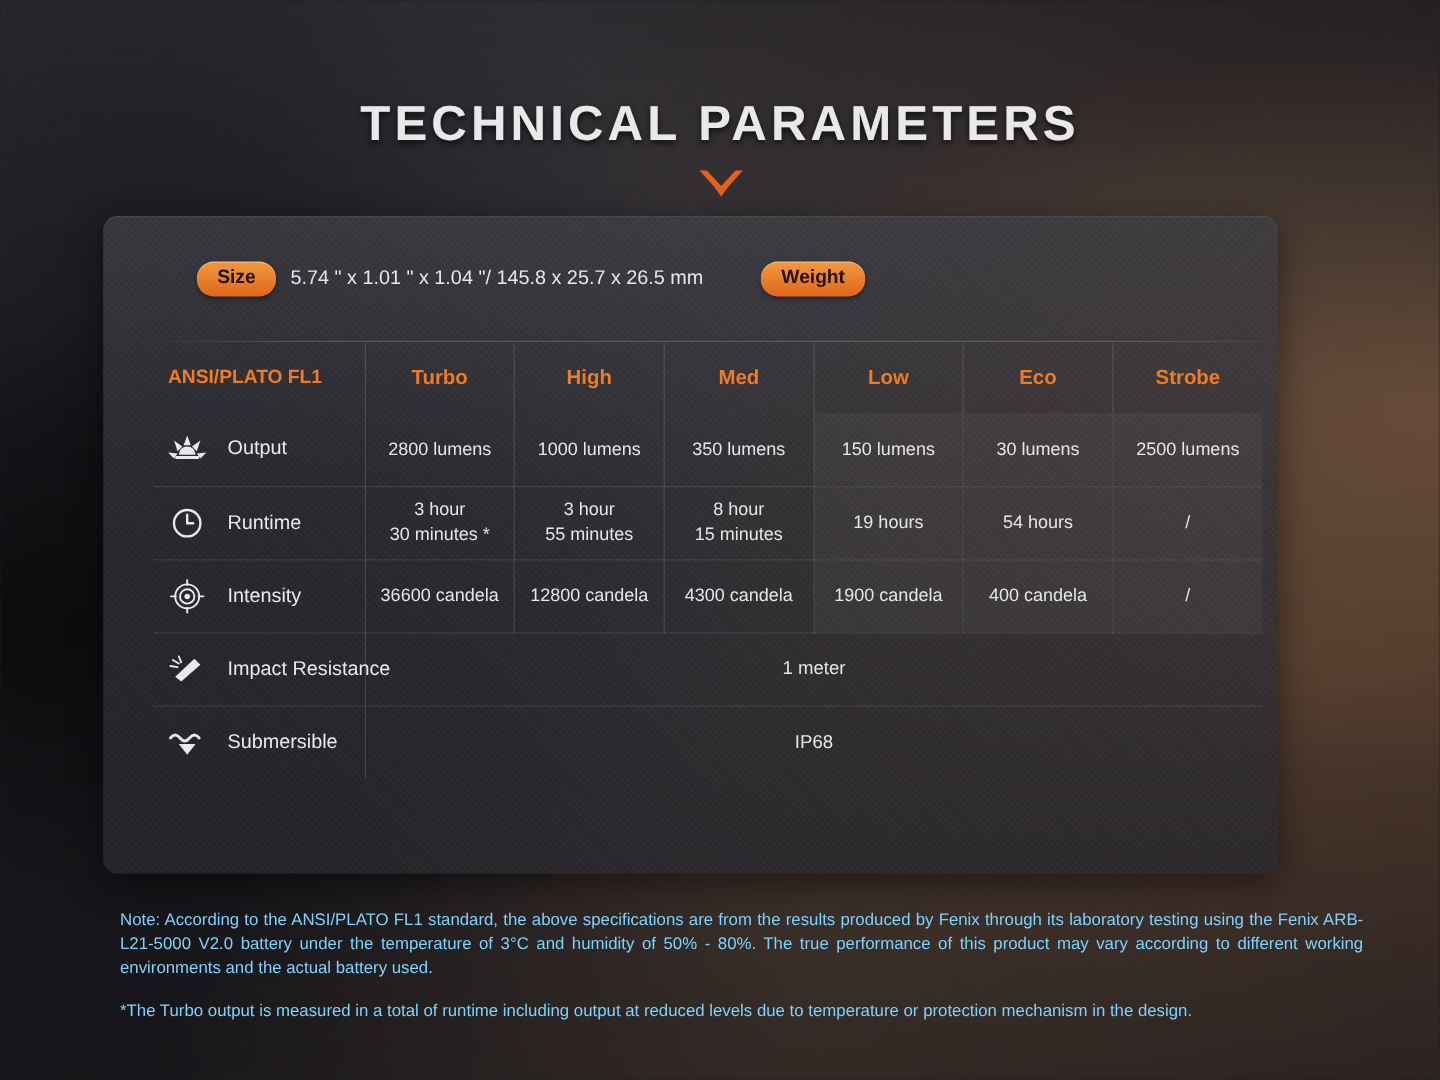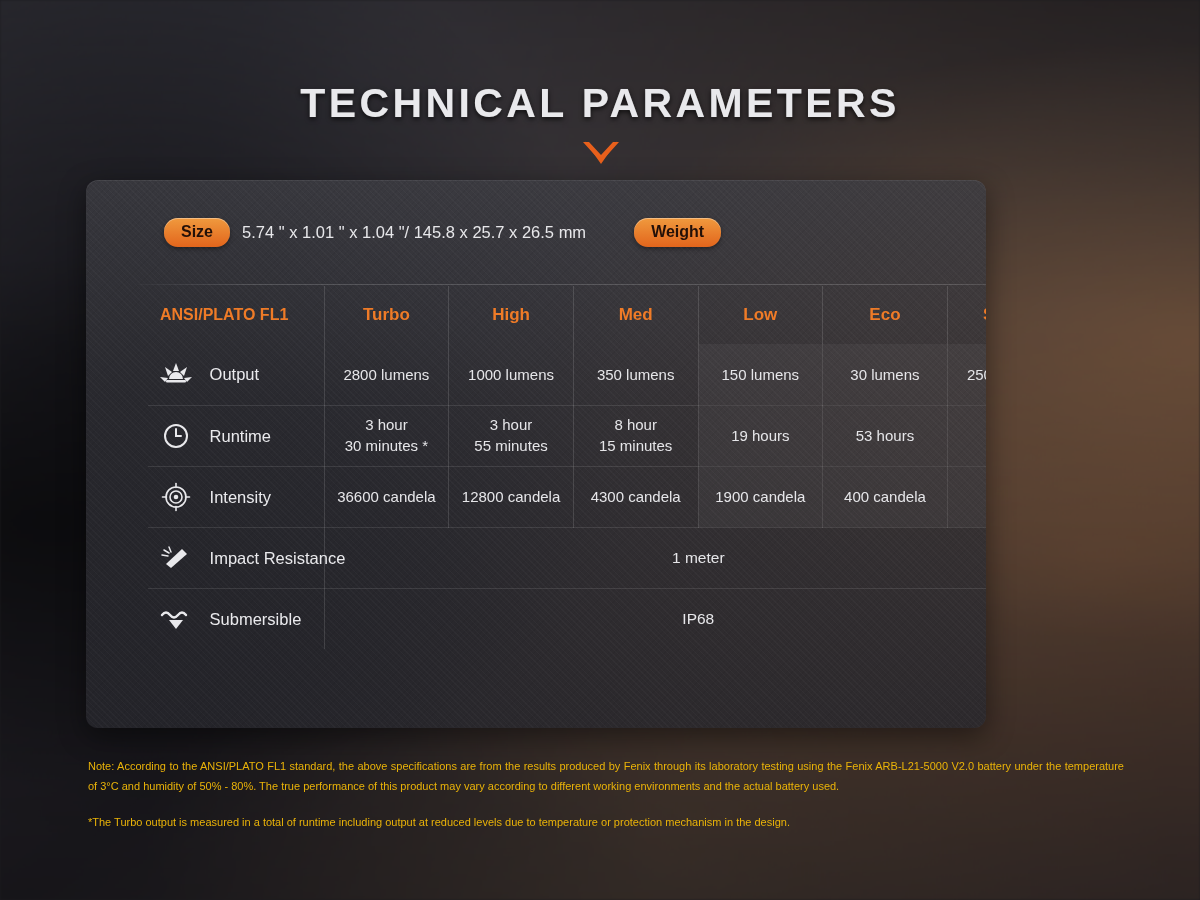--- a/index.html
+++ b/index.html
@@ -58,21 +58,21 @@
     left: 580px;
     width: 42px;
     height: 26px;
   }
 
   
   .panel {
     position: absolute;
     left: 86px;
     top: 180px;
-    width: 900px;
+    width: 979px;
     height: 548px;
     border-radius: 12px;
     background:
       linear-gradient(to bottom, rgba(62,62,68,0.80) 0%, rgba(48,48,54,0.78) 40%, rgba(40,40,46,0.80) 100%);
     box-shadow: 0 8px 28px rgba(0,0,0,0.45), inset 0 1px 0 rgba(255,255,255,0.07);
     overflow: hidden;
   }
   .panel::before {
     content: "";
     position: absolute;
@@ -112,21 +112,21 @@
 
   .divider {
     position: absolute;
     left: 52px; top: 104px; width: 924px; height: 1px;
     background: linear-gradient(to right, rgba(255,255,255,0.02), rgba(255,255,255,0.17) 12%, rgba(255,255,255,0.17) 88%, rgba(255,255,255,0.02));
   }
 
   
   table {
     position: absolute;
-    left: 62px;
+    left: 42px;
     top: 106px;
     width: 924px;
     border-collapse: collapse;
     table-layout: fixed;
   }
   th, td {
     text-align: center;
     color: #e6e6e9;
     font-size: 15px;
     border-right: 1px solid rgba(255,255,255,0.13);
@@ -172,25 +172,25 @@
 
   td.two { line-height: 1.34; font-size: 15px; }
   .merged { font-size: 15.5px; }
 
   
   .band { background: rgba(255,255,255,0.045); }
 
   
   .note {
     position: absolute;
-    left: 88px;
+    left: 100px;
     top: 756px;
     width: 1036px;
-    color: #eab308;
-    font-size: 11px;
+    color: #7dd3fc;
+    font-size: 14px;
     line-height: 20px;
     text-align: justify;
   }
   .note p + p { margin-top: 16px; }
 </style>
 </head>
 <body>
 
 <div id="bg"></div>
 
@@ -272,21 +272,21 @@
             </span>
             <span class="tx">Runtime</span>
           </td>
           <td class="two" style="white-space:pre-line">3 hour
 30 minutes *</td>
           <td class="two" style="white-space:pre-line">3 hour
 55 minutes</td>
           <td class="two" style="white-space:pre-line">8 hour
 15 minutes</td>
           <td class="band">19 hours</td>
-          <td class="band">53 hours</td>
+          <td class="band">54 hours</td>
           <td class="band">/</td>
         </tr>
 
 
         <tr>
           <td class="rowlabel">
             <span class="ic">
               <svg viewBox="0 0 40 32" width="40" height="32">
                 <circle cx="20" cy="16" r="10" fill="none" stroke="#e9e9ec" stroke-width="1.6"></circle>
                 <circle cx="20" cy="16" r="6" fill="none" stroke="#e9e9ec" stroke-width="1.6"></circle>

